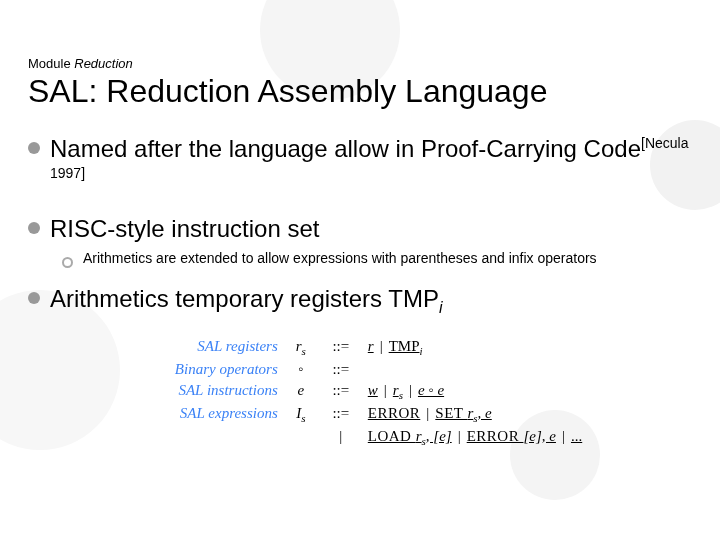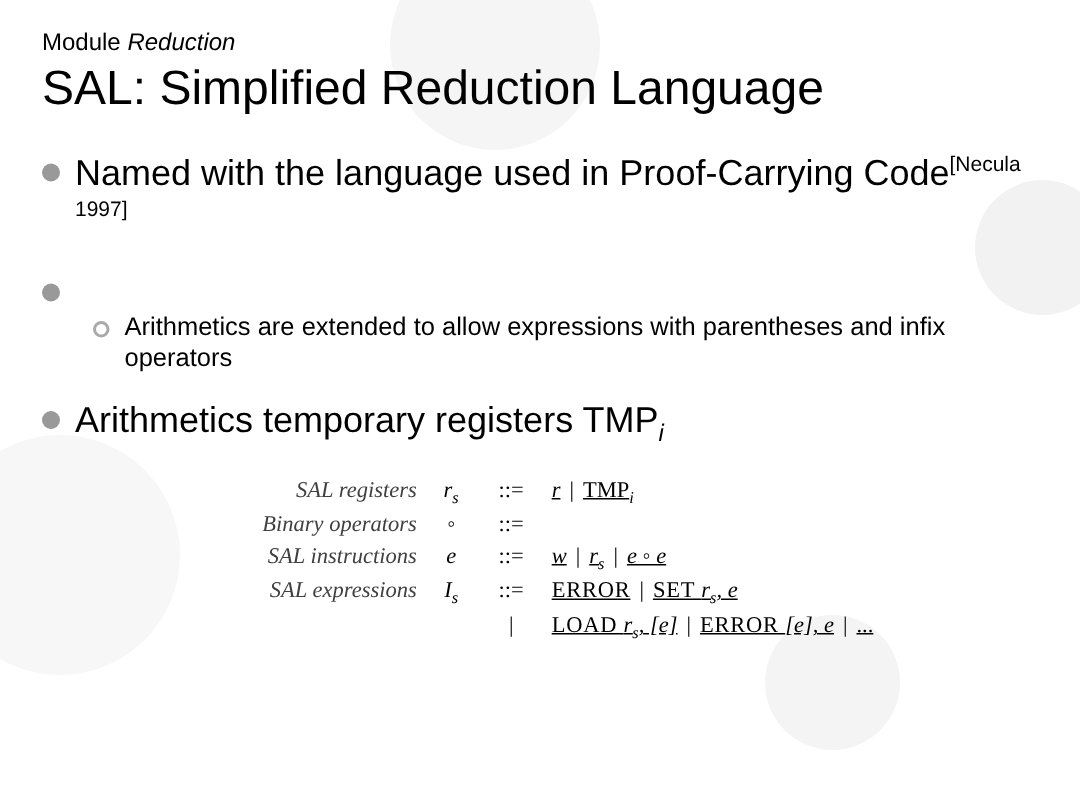--- a/index.html
+++ b/index.html
@@ -17,56 +17,56 @@
     border-radius: 50%;
     z-index: 0;
   }
   .c1 { width: 140px; height: 140px; background:#f5f5f5; top:-40px; left:260px; }
   .c2 { width: 90px; height: 90px; background:#f2f2f2; top:120px; right:-20px; }
   .c3 { width: 160px; height: 160px; background:#f7f7f7; bottom:90px; left:-40px; }
   .c4 { width: 90px; height: 90px; background:#f4f4f4; bottom:40px; right:120px; }
 
   .content { position: relative; z-index: 1; padding: 20px 28px 0 28px; }
 
-  .module-line { font-size: 16px; font-weight: 400; }
+  .module-line { font-size: 13px; font-weight: 400; margin-top: 36px; }
   .module-line .italic { font-style: italic; }
 
   .title { font-size: 32px; font-weight: 400; margin-top: 2px; }
 
   .bullets { margin-top: 24px; }
 
   .b1 { display:flex; align-items:flex-start; margin-bottom: 20px; }
   .dot {
     width: 12px; height: 12px; border-radius:50%;
     background:#999999; flex-shrink:0; margin-top:8px; margin-right:10px;
   }
   .b1-text { font-size: 24px; line-height: 1.25; }
   .sup { font-size: 14px; vertical-align: super; }
 
   .sub { display:flex; align-items:flex-start; margin-left: 34px; margin-top:6px; margin-bottom:16px; }
   .ring {
     width: 11px; height: 11px; border-radius:50%;
     border: 2px solid #aaaaaa; background:transparent;
     flex-shrink:0; margin-top:7px; margin-right:10px;
   }
-  .sub-text { font-size: 17px; line-height:1.25; }
+  .sub-text { font-size: 14px; line-height:1.25; }
 
   .subi { font-style: italic; font-size:16px; vertical-align: sub; }
 
   .grammar {
     margin-top: 18px;
     display: grid;
     grid-template-columns: 140px 26px 34px auto;
     column-gap: 10px;
     row-gap: 4px;
     font-family: Georgia, 'Times New Roman', serif;
     font-size: 15px;
     justify-content: center;
   }
-  .g-label { font-style: italic; text-align: right; color:#404040; }
+  .g-label { font-style: italic; text-align: right; color:#3b82f6; }
   .g-sym { font-style: italic; text-align: center; }
   .g-op { text-align:center; }
   .g-rhs { white-space: nowrap; text-decoration: underline; }
   .g-pipe { padding: 0 6px; }
   .sc { font-variant: small-caps; letter-spacing: 0.5px; }
   .subm { font-style: italic; font-size:11px; vertical-align: sub; }
 </style>
 </head>
 <body>
 
@@ -74,33 +74,34 @@
 <div class="bg-circle c2"></div>
 <div class="bg-circle c3"></div>
 <div class="bg-circle c4"></div>
 
 <div class="content">
 
   <div class="module-line">
     <span>Module </span><span class="italic">Reduction</span>
   </div>
 
-  <div class="title">SAL: Simplified Reduction Language</div>
+  <div class="title">SAL: Reduction Assembly Language</div>
 
   <div class="bullets">
 
     <div class="b1">
       <div class="dot"></div>
       <div class="b1-text">
-        <span>Named with the language used in Proof-Carrying Code</span><span class="sup">[Necula 1997]</span>
+        <span>Named after the language allow in Proof-Carrying Code</span><span class="sup">[Necula 1997]</span>
       </div>
     </div>
 
     <div class="b1" style="margin-bottom:4px;">
       <div class="dot"></div>
+      <div class="b1-text">RISC-style instruction set</div>
     </div>
 
     <div class="sub">
       <div class="ring"></div>
       <div class="sub-text">Arithmetics are extended to allow expressions with parentheses and infix operators</div>
     </div>
 
     <div class="b1">
       <div class="dot"></div>
       <div class="b1-text">

